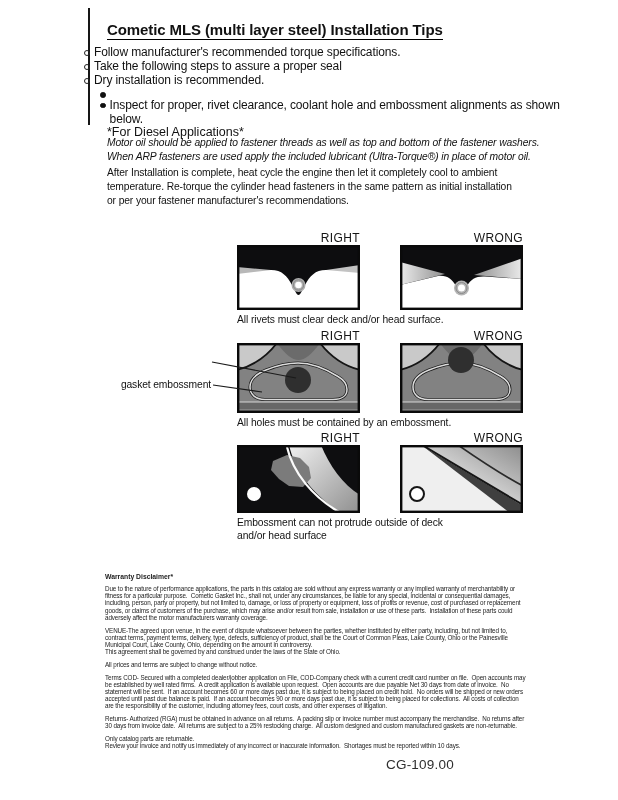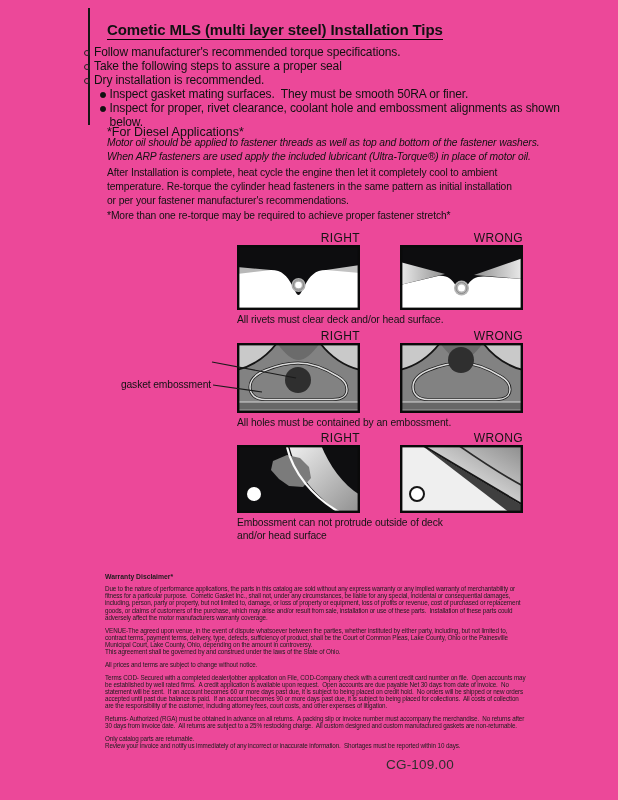--- a/index.html
+++ b/index.html
@@ -1,16 +1,16 @@
 <!DOCTYPE html>
 <html><head>
 <meta charset="utf-8">
 <style>
   html,body{margin:0;padding:0;background:#e8e8e8;}
-  .page{position:relative;width:618px;height:800px;background:#ec4899;overflow:hidden;
+  .page{position:relative;width:618px;height:800px;background:#ffffff;overflow:hidden;
         font-family:"Liberation Sans", sans-serif;color:#111;}
   .abs{position:absolute;}
   .left-rule{left:88px;top:8px;width:1.5px;height:117px;background:#161616;}
   .title{left:107px;top:21px;font-size:15px;font-weight:700;letter-spacing:-0.1px;
          border-bottom:1.6px solid #000;padding-bottom:1px;white-space:nowrap;}
   .bullets{left:84px;top:45px;width:510px;font-size:12px;letter-spacing:-0.12px;}
   .b-row{display:flex;line-height:14px;}
   .b-row.sub{margin-left:16px;}
   .b-marker{flex:0 0 auto;width:4px;height:4px;border:1px solid #222;border-radius:50%;
             margin:4.5px 4px 0 0;}
@@ -47,35 +47,33 @@
     <div class="b-row">
       <span class="b-marker"></span>
       <span class="b-text">Take the following steps to assure a proper seal</span>
     </div>
     <div class="b-row">
       <span class="b-marker"></span>
       <span class="b-text">Dry installation is recommended.</span>
     </div>
     <div class="b-row sub">
       <span class="b-marker solid"></span>
-      <span class="b-text">Inspect gasket mating surfaces.  They must be smooth 50RA or finer.</span>
     </div>
     <div class="b-row sub">
       <span class="b-marker solid"></span>
       <span class="b-text">Inspect for proper, rivet clearance, coolant hole and embossment alignments as shown below.</span>
     </div>
   </div>
 
   <div class="abs diesel-head">*For Diesel Applications*</div>
   <div class="abs para p1">Motor oil should be applied to fastener threads as well as top and bottom of the fastener washers.
 When ARP fasteners are used apply the included lubricant (Ultra-Torque®) in place of motor oil.</div>
   <div class="abs para p2">After Installation is complete, heat cycle the engine then let it completely cool to ambient
 temperature. Re-torque the cylinder head fasteners in the same pattern as initial installation
 or per your fastener manufacturer's recommendations.</div>
-  <div class="abs para pnote">*More than one re-torque may be required to achieve proper fastener stretch*</div>
 
   <div class="abs dg-head" style="left:237px;top:231px">RIGHT</div>
   <div class="abs dg-head" style="left:400px;top:231px">WRONG</div>
 
   <svg class="abs dg-box" style="left:237px;top:245px" width="123" height="65" viewBox="0 0 123 65">
     <rect x="0" y="0" width="123" height="65" fill="#0d0d0f"></rect>
     <path d="M0,25 L34,25 C45,25 50,31 55,40 C58,45.5 59.5,50 61.5,50 C63.5,50 65,45.5 68,40 C73,31 78,25 89,25 L123,25 L123,65 L0,65 Z" fill="#ffffff"></path>
     <polygon points="0,22 34,25 0,29" fill="#b8b8b8"></polygon>
     <polygon points="123,20 89,25 123,28" fill="#c2c2c2"></polygon>
     <circle cx="61.5" cy="40" r="7" fill="#aeaeae"></circle>

